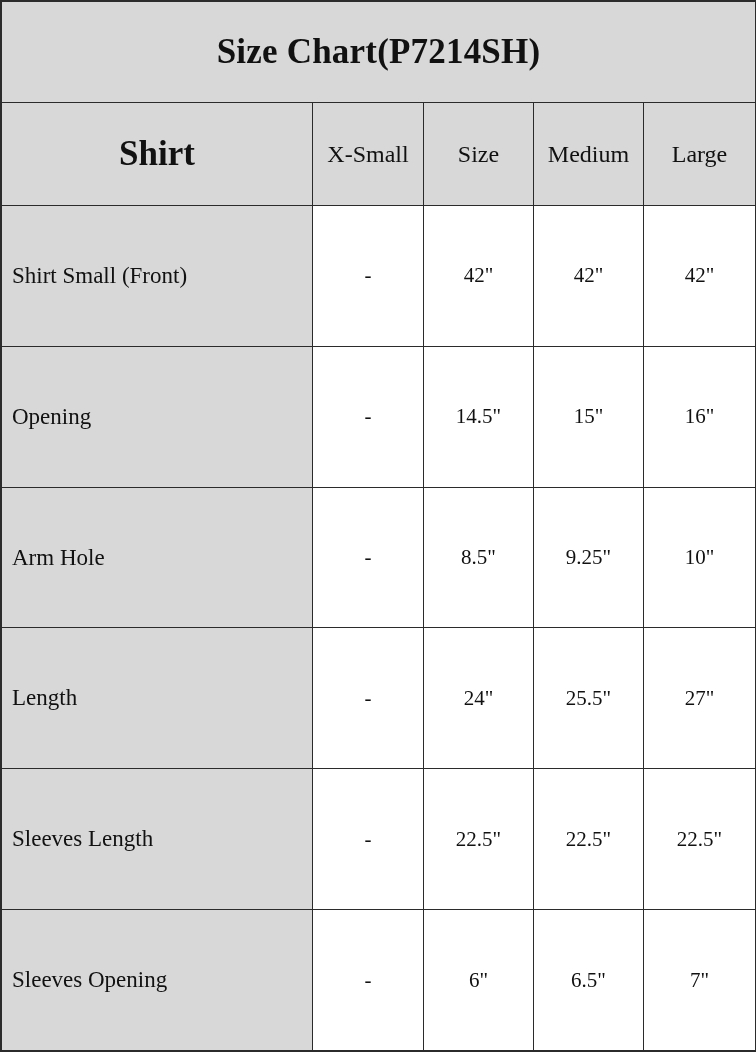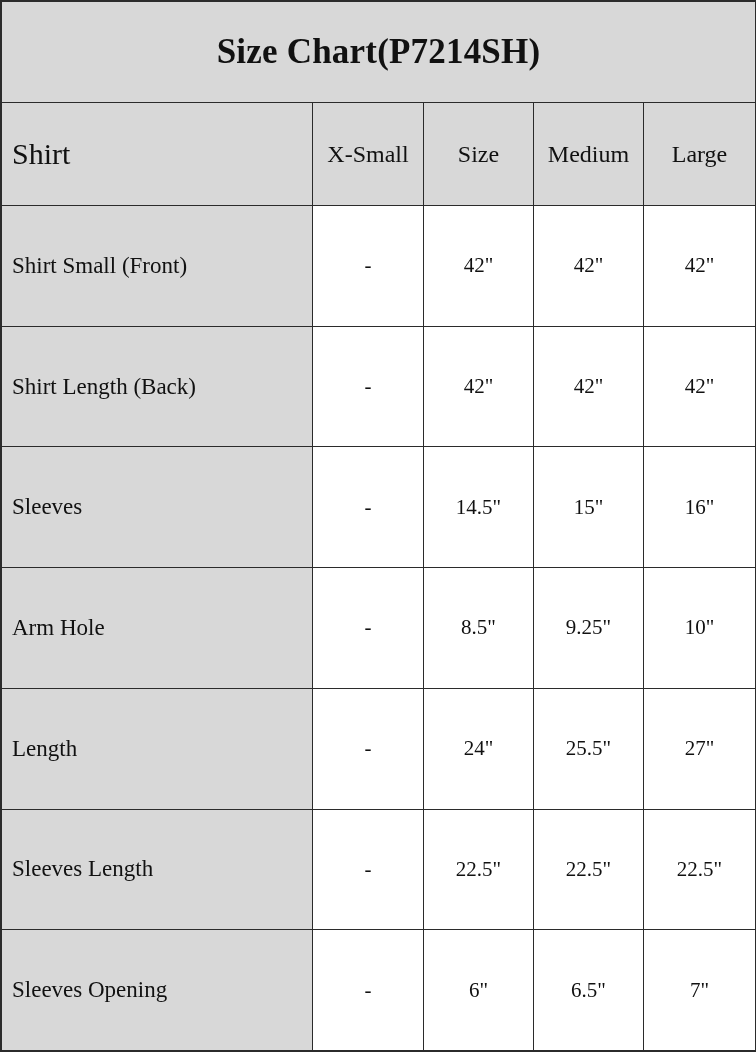--- a/index.html
+++ b/index.html
@@ -35,22 +35,23 @@
   .title-cell {
     background: #d8d8d8;
     text-align: center;
     font-size: 35px;
     font-weight: bold;
     letter-spacing: 0.2px;
     height: 100px;
   }
   .cat-cell {
     background: #d8d8d8;
-    font-size: 30px;
-    font-weight: normal;
+    text-align: center;
+    font-size: 35px;
+    font-weight: bold;
     height: 102px;
   }
   .size-head {
     background: #d8d8d8;
     text-align: center;
     font-size: 24px;
     font-weight: normal;
   }
   .row-label {
     background: #d8d8d8;
@@ -94,28 +95,21 @@
       </tr>
 
       <tr>
         <td class="row-label">Shirt Small (Front)</td>
         <td class="val">-</td>
         <td class="val">42"</td>
         <td class="val">42"</td>
         <td class="val">42"</td>
       </tr>
       <tr>
-        <td class="row-label">Shirt Length (Back)</td>
-        <td class="val">-</td>
-        <td class="val">42"</td>
-        <td class="val">42"</td>
-        <td class="val">42"</td>
-      </tr>
-      <tr>
-        <td class="row-label">Sleeves</td>
+        <td class="row-label">Opening</td>
         <td class="val">-</td>
         <td class="val">14.5"</td>
         <td class="val">15"</td>
         <td class="val">16"</td>
       </tr>
       <tr>
         <td class="row-label">Arm Hole</td>
         <td class="val">-</td>
         <td class="val">8.5"</td>
         <td class="val">9.25"</td>

